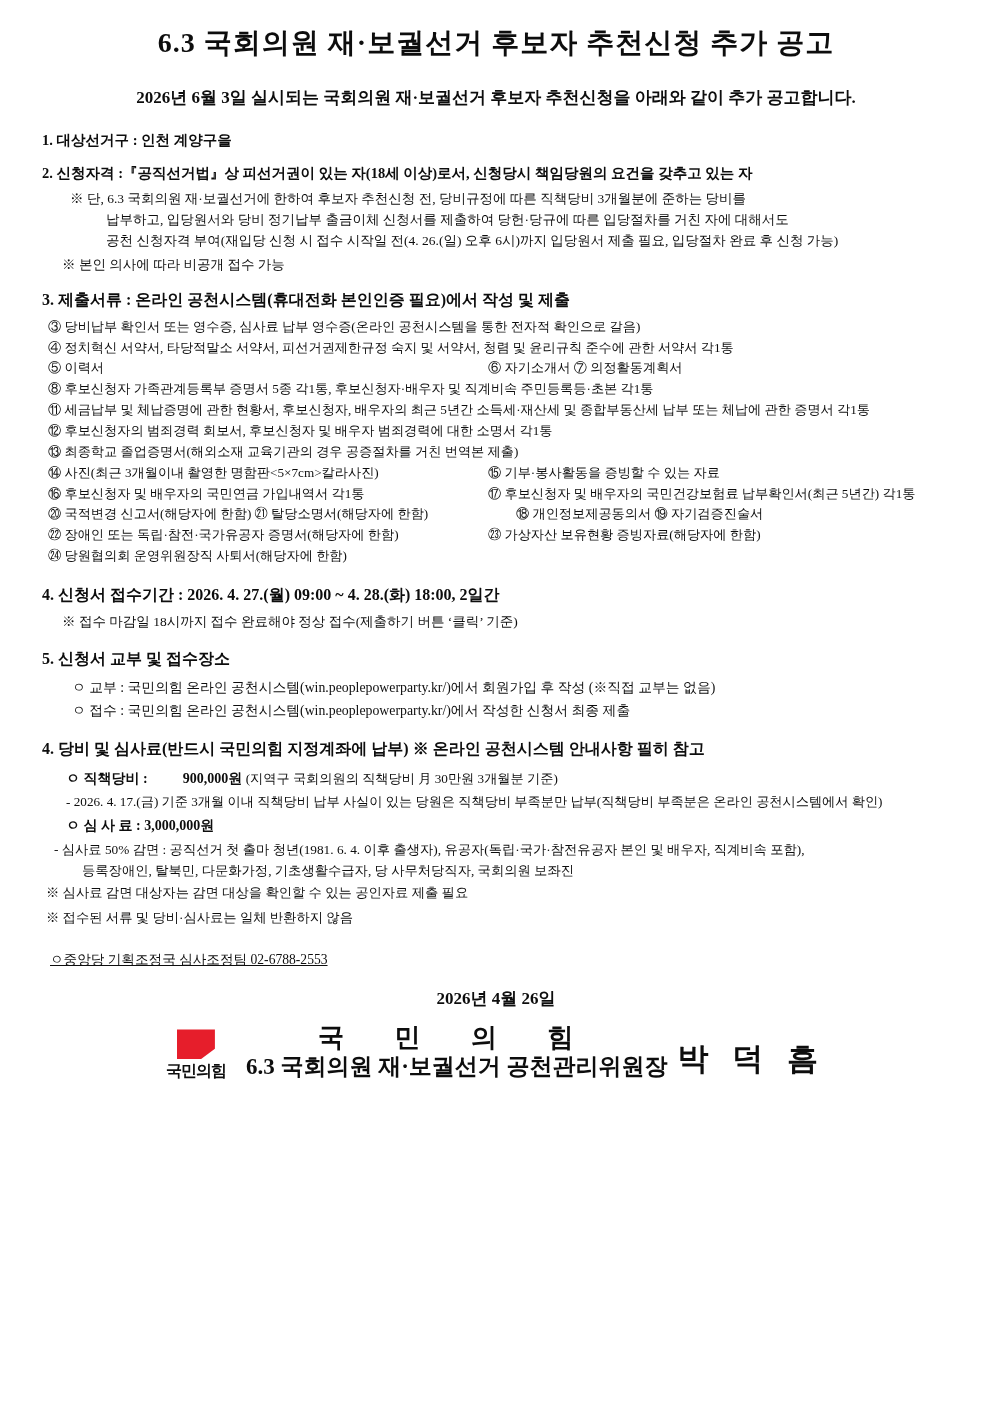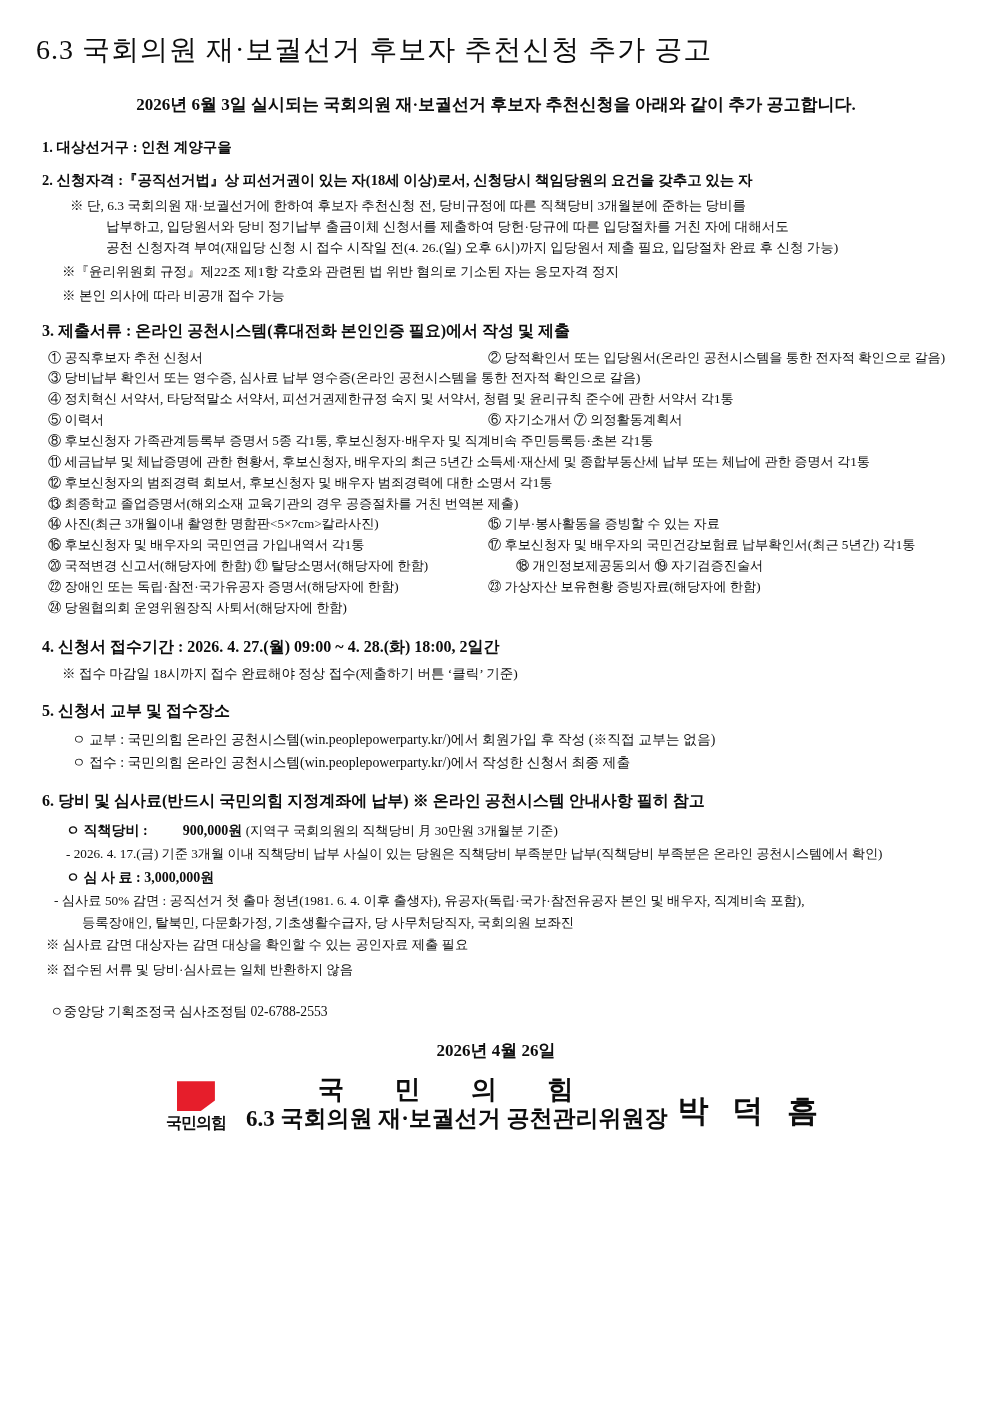--- a/index.html
+++ b/index.html
@@ -11,24 +11,25 @@
     color: #0d0d0d;
   }
   .page {
     position: relative;
     width: 992px;
     min-height: 1403px;
     padding: 22px 36px 10px 36px;
     box-sizing: border-box;
   }
   .doc-title {
+    text-align: center;
     font-size: 28px;
-    font-weight: normal;
+    font-weight: bold;
     letter-spacing: 1px;
-    margin: 9px 0 24px 0;
+    margin: 2px 0 24px 0;
     white-space: nowrap;
   }
   .lead {
     text-align: center;
     font-size: 17px;
     font-weight: bold;
     margin: 0 0 22px 0;
   }
   .sec {
     margin: 0 0 14px 0;
@@ -104,20 +105,21 @@
   }
   .star-note {
     font-size: 13.3px;
     padding-left: 10px;
     line-height: 1.85;
   }
   .contact {
     font-size: 13.6px;
     padding-left: 14px;
     line-height: 1.7;
+    text-decoration: underline;
   }
   .date-line {
     text-align: center;
     font-size: 17px;
     font-weight: bold;
     margin: 16px 0 10px 0;
   }
   .signature {
     display: flex;
     align-items: flex-end;
@@ -182,31 +184,26 @@
     <div class="sec-head">1. 대상선거구 : 인천 계양구을</div>
   </div>
 
   <div class="sec">
     <div class="sec-head">2. 신청자격 :『공직선거법』상 피선거권이 있는 자(18세 이상)로서, 신청당시 책임당원의 요건을 갖추고 있는 자</div>
     <div class="note">
       <span>※ 단, 6.3 국회의원 재·보궐선거에 한하여 후보자 추천신청 전, 당비규정에 따른 직책당비 3개월분에 준하는 당비를</span>
       <span class="ind">납부하고, 입당원서와 당비 정기납부 출금이체 신청서를 제출하여 당헌·당규에 따른 입당절차를 거친 자에 대해서도</span>
       <span class="ind">공천 신청자격 부여(재입당 신청 시 접수 시작일 전(4. 26.(일) 오후 6시)까지 입당원서 제출 필요, 입당절차 완료 후 신청 가능)</span>
     </div>
-    <div class="note note-tight">※『윤리위원회 규정』제22조 제1항 각호와 관련된 법 위반 혐의로 기소된 자는 응모자격 정지</div>
     <div class="note note-tight">※ 본인 의사에 따라 비공개 접수 가능</div>
   </div>
 
   <div class="sec">
     <div class="sec-head big">3. 제출서류 : 온라인 공천시스템(휴대전화 본인인증 필요)에서 작성 및 제출</div>
     <div class="docs-list">
-      <div class="docs-row">
-        <span class="col col1">① 공직후보자 추천 신청서</span>
-        <span class="col col2">② 당적확인서 또는 입당원서(온라인 공천시스템을 통한 전자적 확인으로 갈음)</span>
-      </div>
       <div class="docs-row">
         <span class="col">③ 당비납부 확인서 또는 영수증, 심사료 납부 영수증(온라인 공천시스템을 통한 전자적 확인으로 갈음)</span>
       </div>
       <div class="docs-row">
         <span class="col">④ 정치혁신 서약서, 타당적말소 서약서, 피선거권제한규정 숙지 및 서약서, 청렴 및 윤리규칙 준수에 관한 서약서 각1통</span>
       </div>
       <div class="docs-row">
         <span class="col col1">⑤ 이력서</span>
         <span class="col col2">⑥ 자기소개서                    ⑦ 의정활동계획서</span>
       </div>
@@ -249,21 +246,21 @@
     <div class="note note-tight">※ 접수 마감일 18시까지 접수 완료해야 정상 접수(제출하기 버튼 ‘클릭’ 기준)</div>
   </div>
 
   <div class="sec" style="margin-top:16px;">
     <div class="sec-head big">5. 신청서 교부 및 접수장소</div>
     <div class="bullet-line">ㅇ 교부 : 국민의힘 온라인 공천시스템(win.peoplepowerparty.kr/)에서 회원가입 후 작성 (※직접 교부는 없음)</div>
     <div class="bullet-line">ㅇ 접수 : 국민의힘 온라인 공천시스템(win.peoplepowerparty.kr/)에서 작성한 신청서 최종 제출</div>
   </div>
 
   <div class="sec" style="margin-top:16px;">
-    <div class="sec-head big">6. 당비 및 심사료(반드시 국민의힘 지정계좌에 납부) ※ 온라인 공천시스템 안내사항 필히 참고</div>
+    <div class="sec-head big">4. 당비 및 심사료(반드시 국민의힘 지정계좌에 납부) ※ 온라인 공천시스템 안내사항 필히 참고</div>
     <div class="money-line">
       <span>ㅇ 직책당비 :</span>
       <span style="display:inline-block;width:28px;"></span>
       <span>900,000원</span>
       <span class="tail">(지역구 국회의원의 직책당비 月 30만원 3개월분 기준)</span>
     </div>
     <div class="bullet-line sub" style="font-size:13.2px;">- 2026. 4. 17.(금) 기준 3개월 이내 직책당비 납부 사실이 있는 당원은 직책당비 부족분만 납부(직책당비 부족분은 온라인 공천시스템에서 확인)</div>
     <div class="money-line">ㅇ 심 사 료 : 3,000,000원</div>
     <div class="indent-note">
       <span>- 심사료 50% 감면 : 공직선거 첫 출마 청년(1981. 6. 4. 이후 출생자), 유공자(독립·국가·참전유공자 본인 및 배우자, 직계비속 포함),</span>

